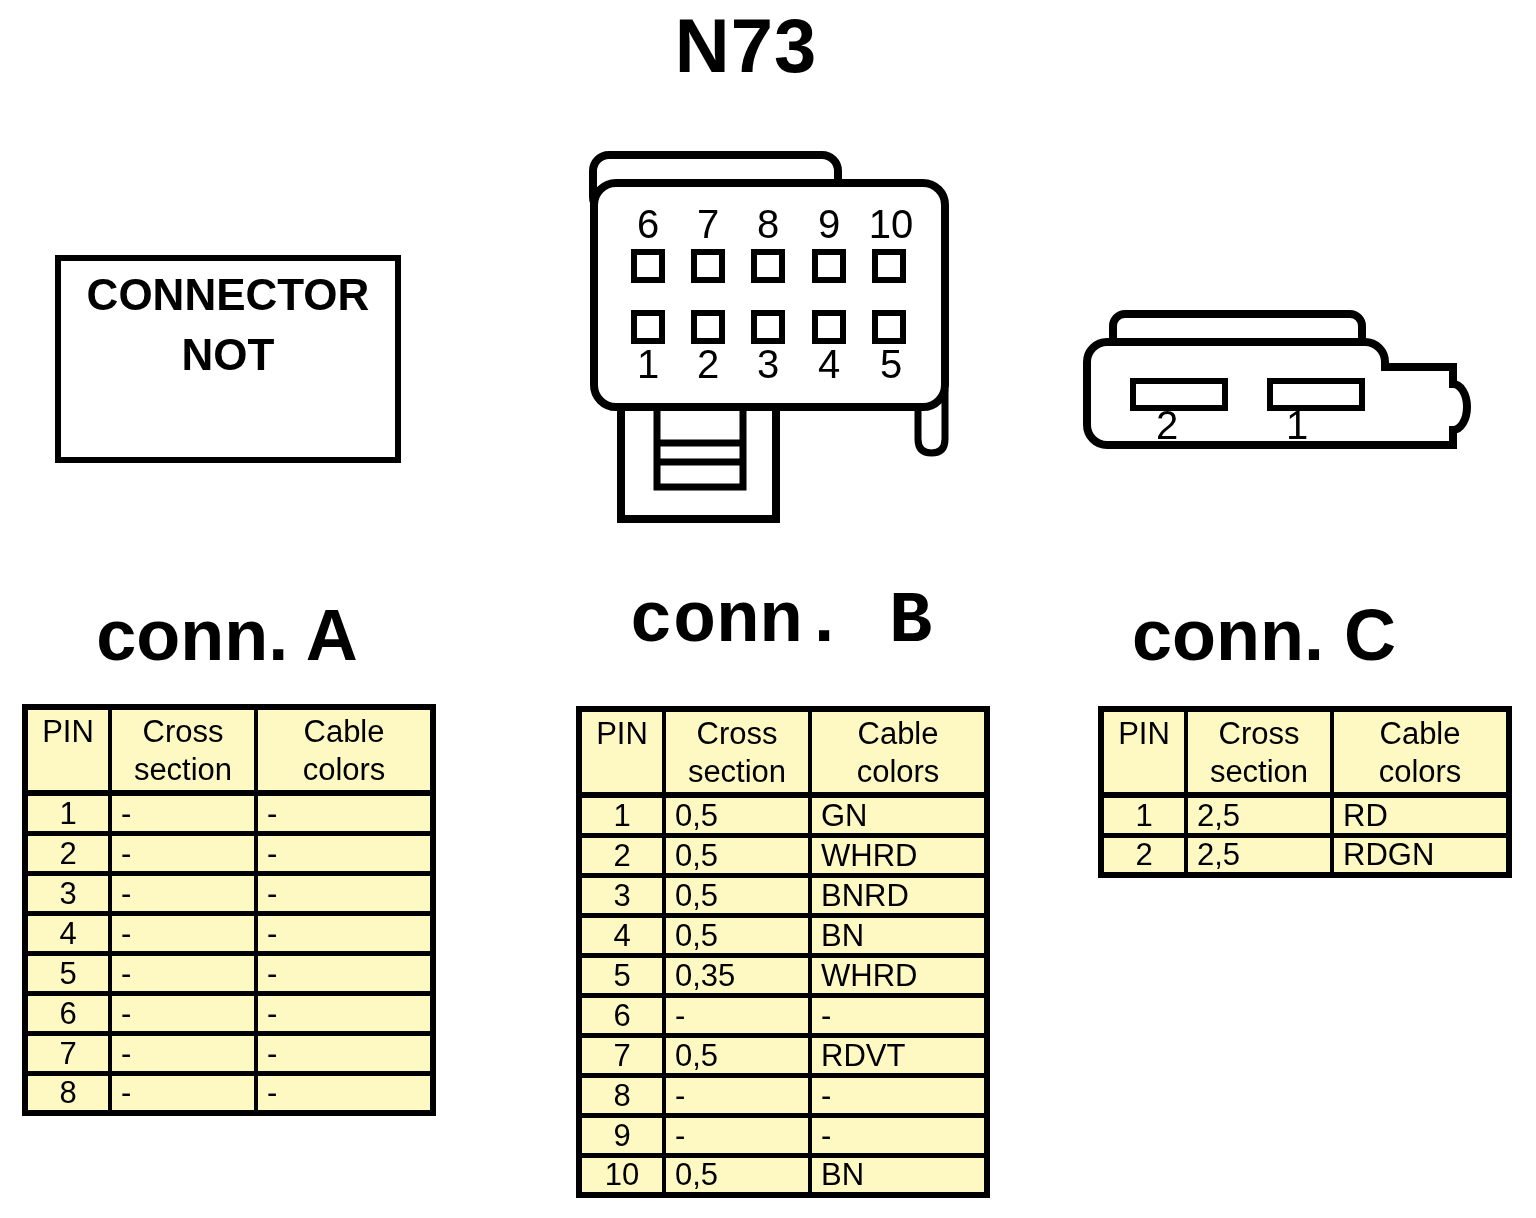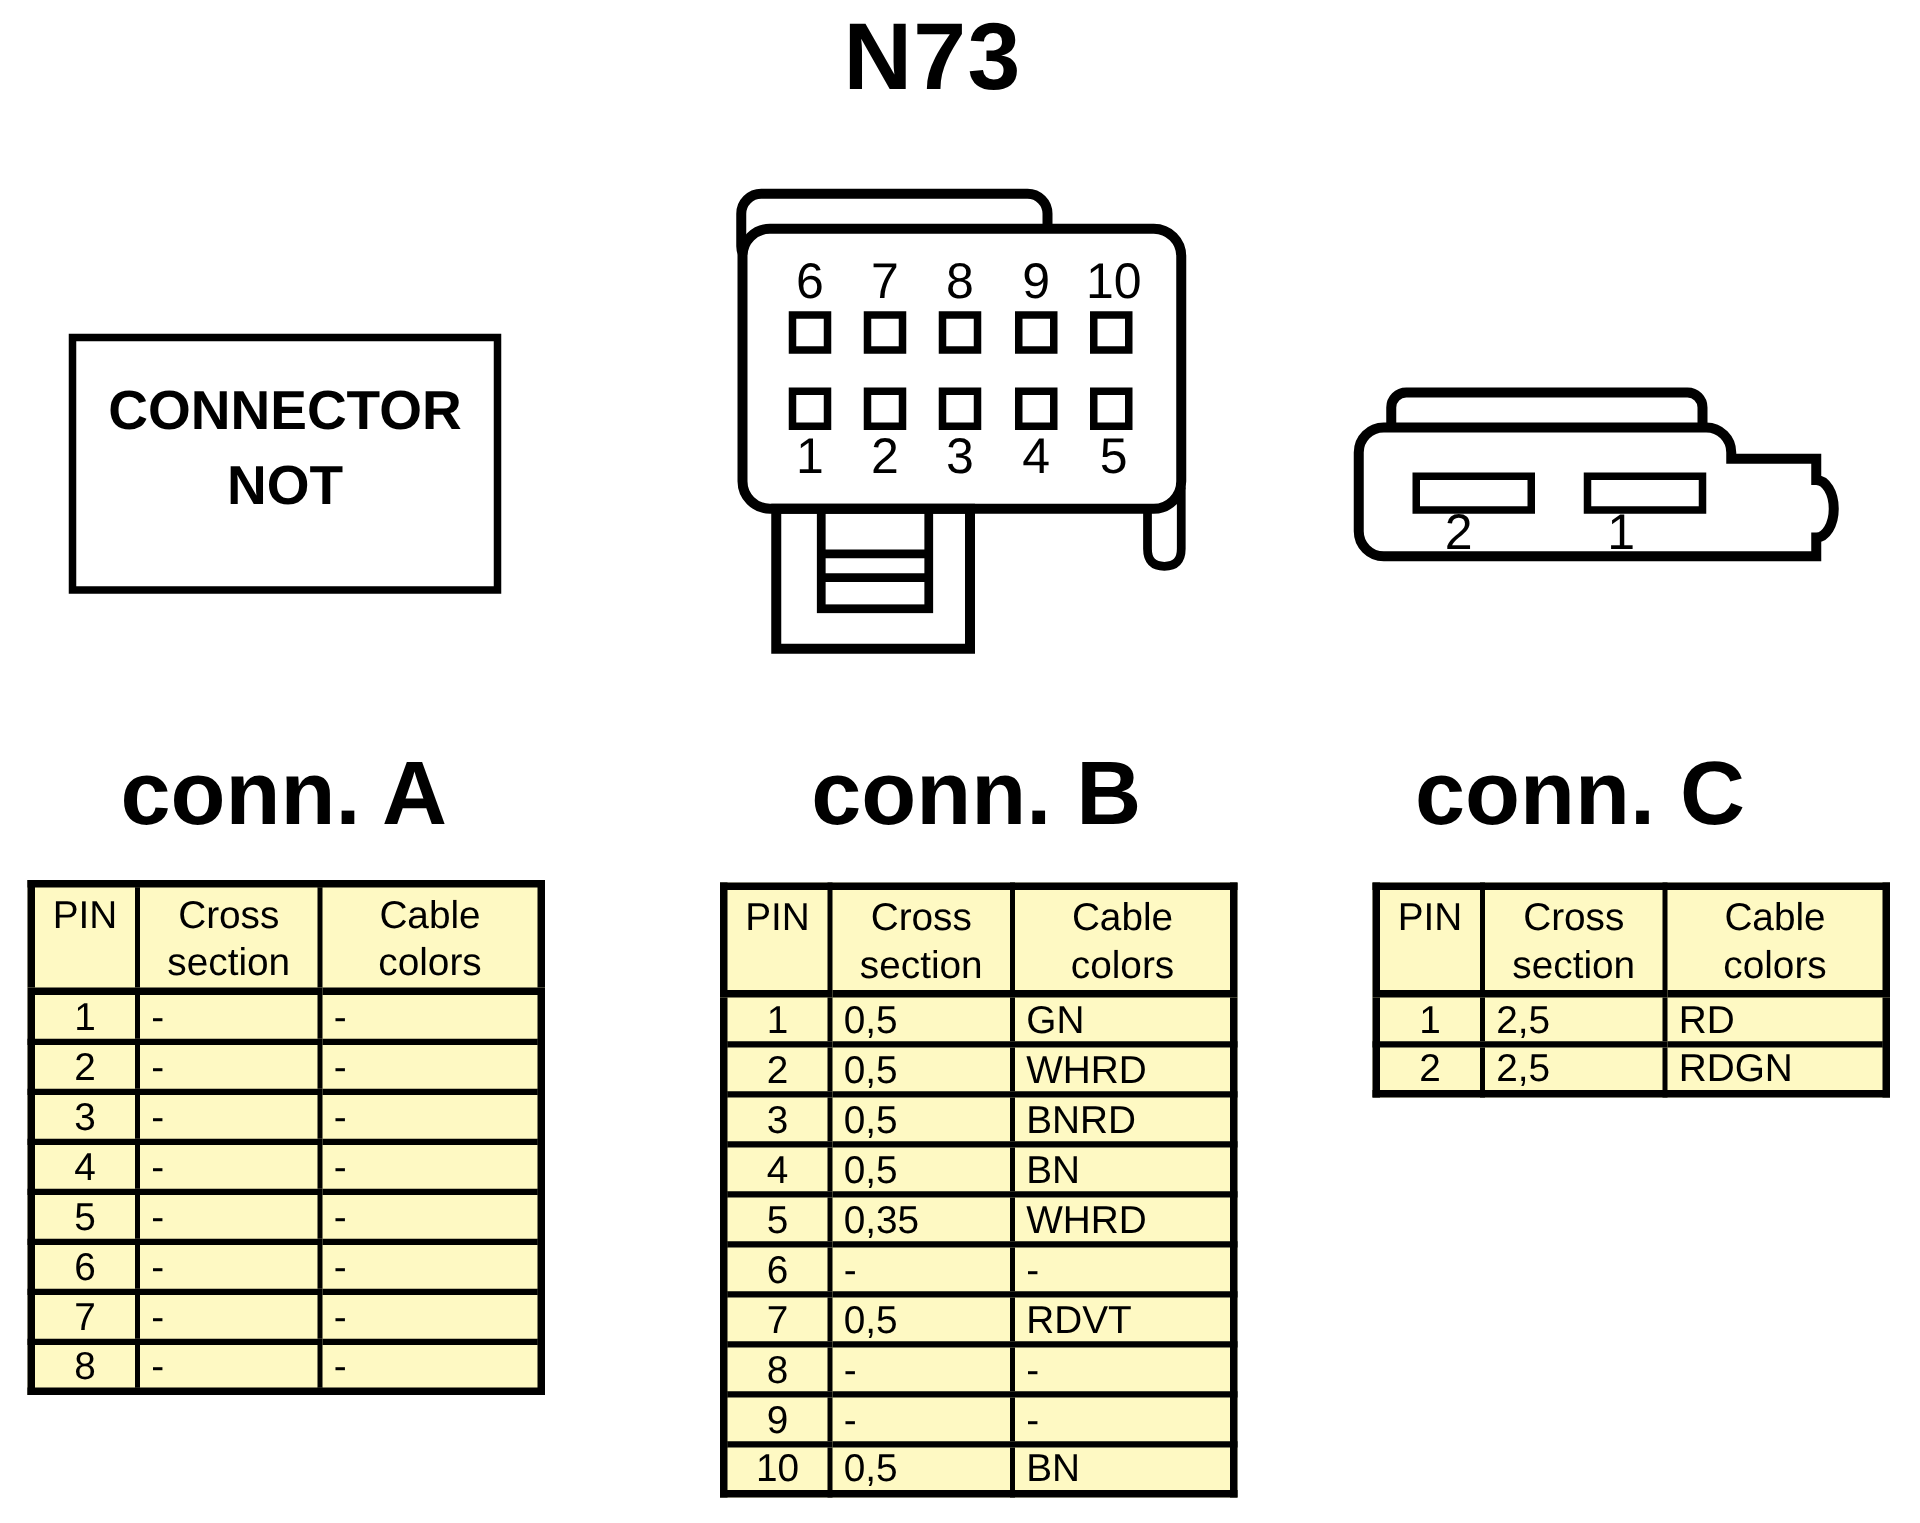--- a/index.html
+++ b/index.html
@@ -16,37 +16,37 @@
   .page-title {
     position: absolute;
     left: 546px; top: 2px; width: 400px;
     text-align: center;
     font-size: 76px;
     font-weight: bold;
     letter-spacing: 1px;
   }
   .na-box {
     position: absolute;
-    left: 55px; top: 267px;
+    left: 55px; top: 255px;
     width: 346px; height: 208px;
     border: 6px solid #000;
     text-align: center;
     font-size: 44px;
     font-weight: bold;
     line-height: 60px;
-    padding-top: 26px;
+    padding-top: 4px;
   }
   .conn-title {
     position: absolute;
     font-size: 72px;
     font-weight: bold;
     text-align: center;
   }
   #title-a { left: 22px;   top: 594px; width: 410px; }
-  #title-b { left: 576px;  top: 594px; width: 410px; }
+  #title-b { left: 576px;  top: 581px; width: 410px; font-family: Liberation Mono, monospace; }
   #title-c { left: 1059px; top: 594px; width: 410px; }
 
   svg.drawing { position: absolute; }
   #svg-conn-b { left: 570px; top: 140px; }
   #svg-conn-c { left: 1080px; top: 300px; }
   svg.drawing text {
     font-family: "Liberation Sans", sans-serif;
     font-size: 40px;
     fill: #000;
   }

